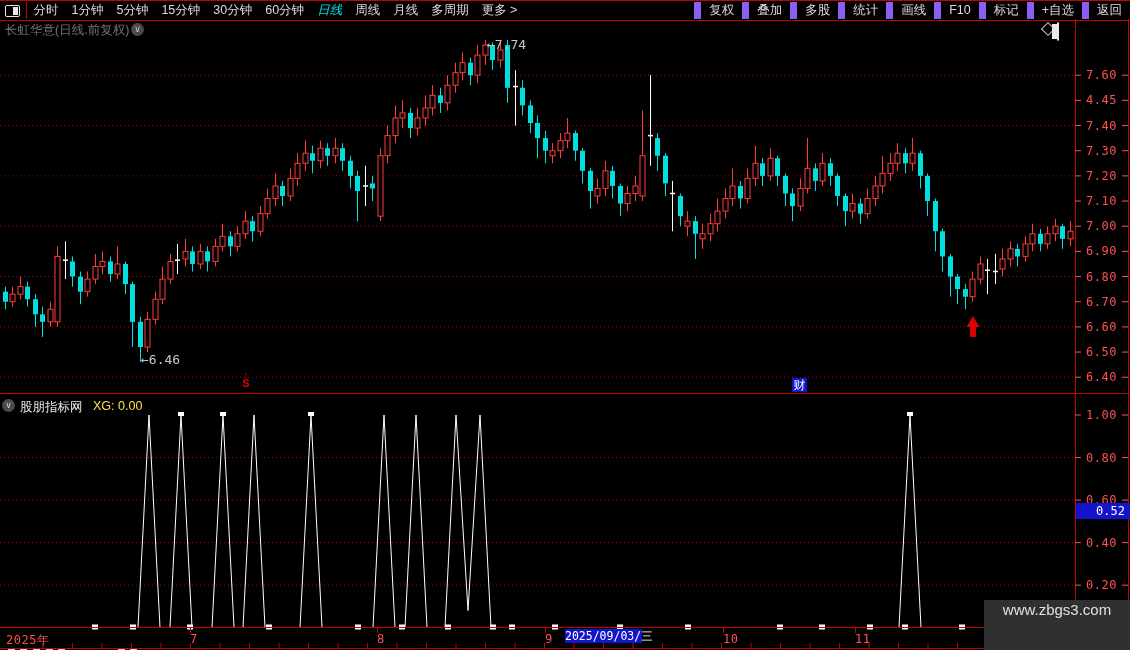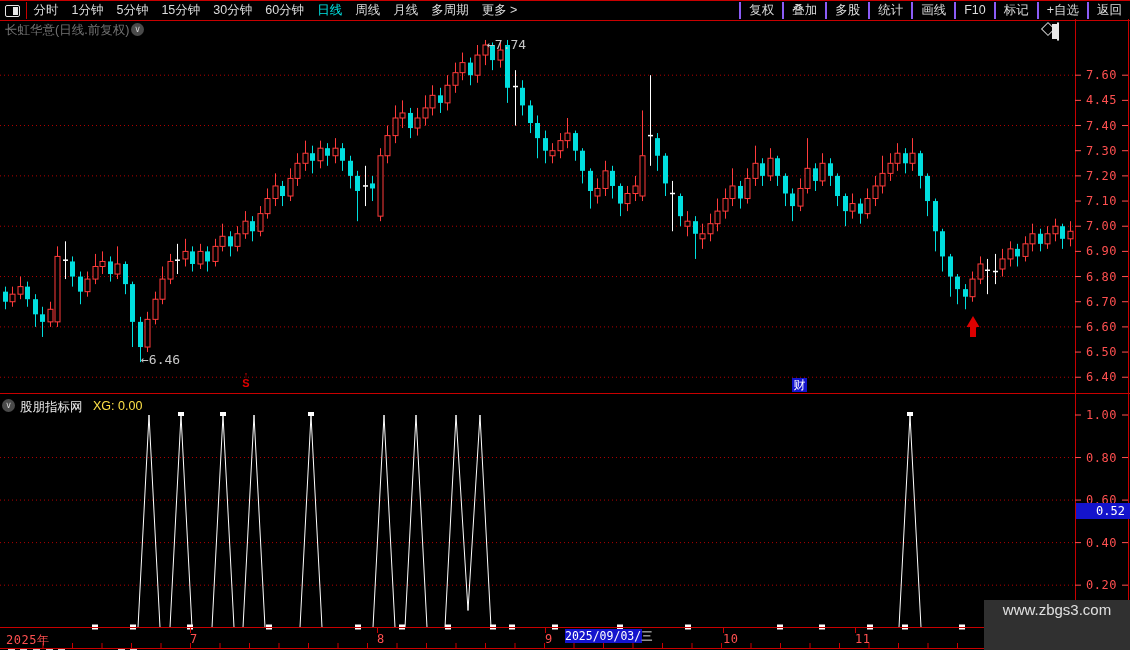--- a/index.html
+++ b/index.html
@@ -5,23 +5,23 @@
   html,body{margin:0;padding:0;background:#000;}
   #screen{position:relative;width:1130px;height:650px;background:#000;overflow:hidden;
           font-family:"Liberation Sans",sans-serif;}
   .abs{position:absolute;}
   svg{position:absolute;left:0;top:0;}
   
   #menubar{position:absolute;left:0;top:0;width:1130px;height:19px;background:#000;
            border-top:1px solid #c80000;border-bottom:1px solid #c80000;display:flex;align-items:center;}
   #menu-left{display:flex;align-items:center;height:100%;}
   .mitem{color:#dcdcdc;font-size:12.5px;line-height:17px;margin:0 6.5px;white-space:nowrap;cursor:default;text-align:right;}
-  .mitem.active{color:#00e5e5;}
+  .mitem.active{color:#00e5e5;font-style:italic;}
   #menu-right{display:flex;align-items:center;height:100%;margin-left:auto;}
-  .rmitem{color:#dcdcdc;font-size:12.5px;line-height:17px;padding:0 8px;border-left:2px solid #8b5cf6;
+  .rmitem{color:#dcdcdc;font-size:12.5px;line-height:17px;padding:0 8px;border-left:7px solid #8b5cf6;
           height:17px;display:flex;align-items:center;white-space:nowrap;}
   .winicon{width:13px;height:10px;border:1px solid #e8e8e8;border-radius:2px;position:relative;margin:0 6px 0 5px;}
   .winicon i{position:absolute;right:1px;top:1px;bottom:1px;width:5px;background:#e8e8e8;}
   .vdiv{width:1px;height:17px;background:#c80000;}
   
   .chev{width:13px;height:13px;border-radius:50%;background:#4a4a4a;color:#cfcfcf;font-size:9px;
         line-height:12px;text-align:center;display:inline-block;}
   .lbl{position:absolute;white-space:nowrap;}
   .red-num{color:#ff5050;font-family:"DejaVu Sans Mono",monospace;font-size:12px;letter-spacing:0.5px;}
   .badge-blue{background:#1414cc;color:#fff;font-family:"DejaVu Sans Mono",monospace;}

